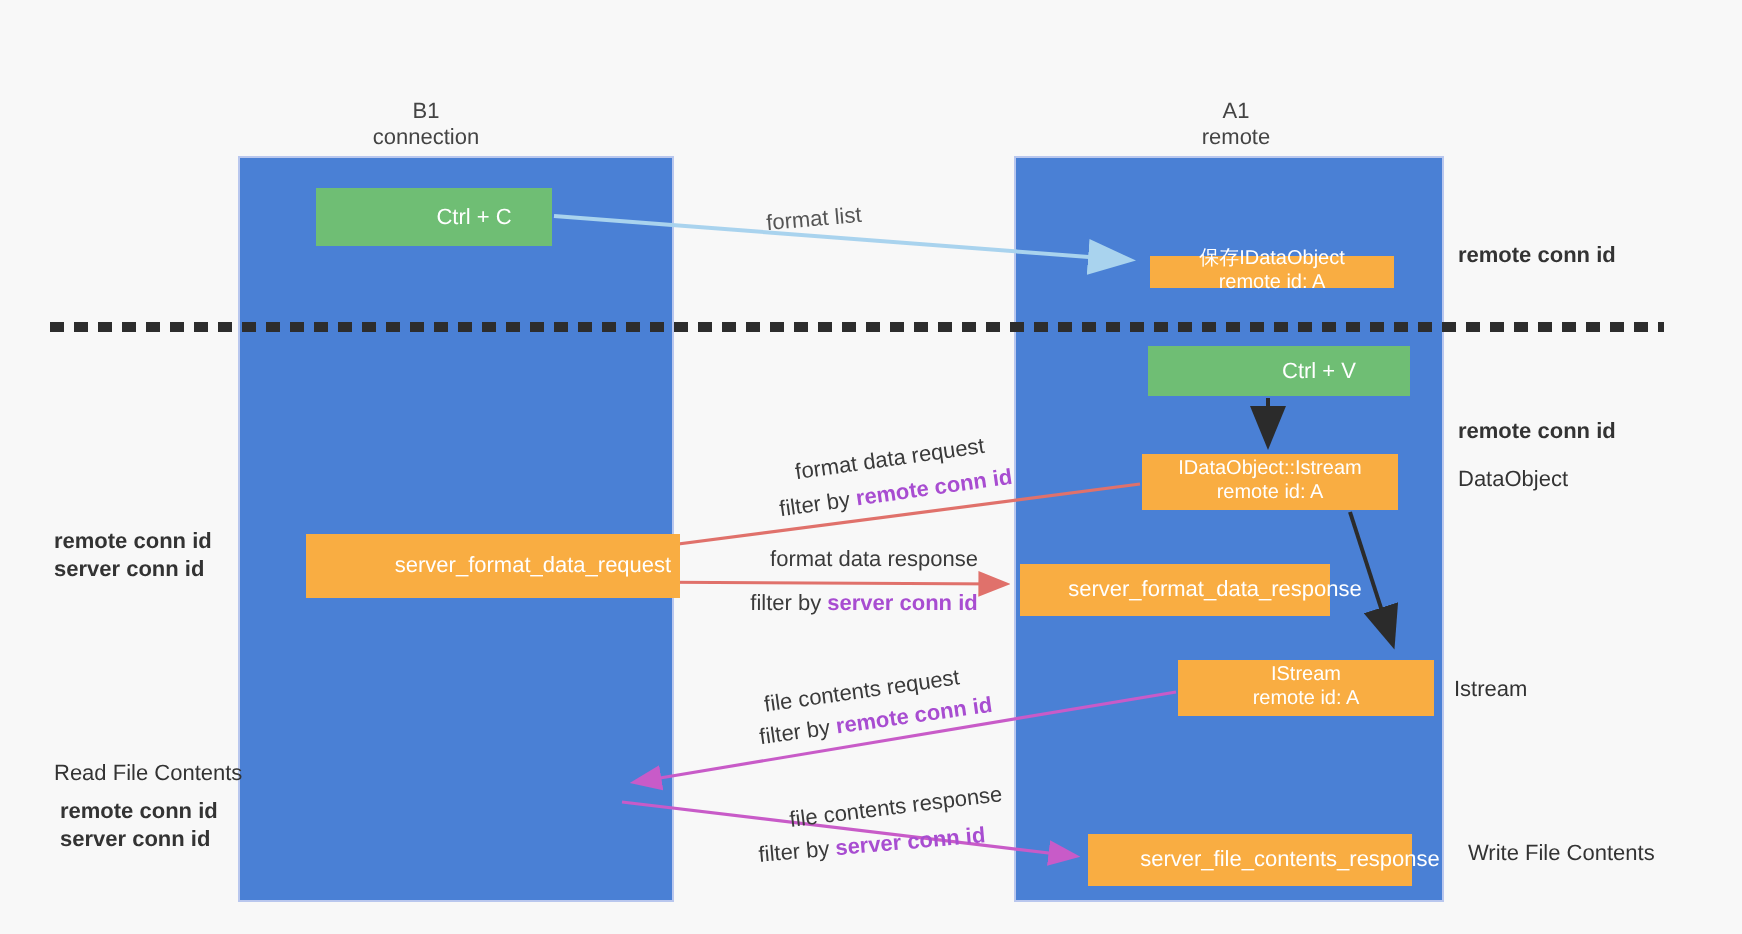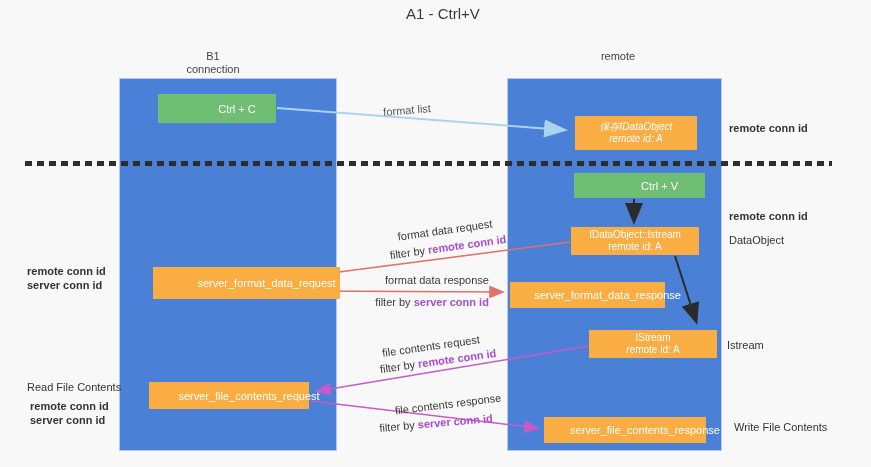--- a/index.html
+++ b/index.html
@@ -44,21 +44,21 @@
     display:flex;flex-direction:column;align-items:center;justify-content:center;
     color:#fff;text-align:center;
   }
   .node.green{background:#6fbe74;font-size:11px;}
   .node.orange{background:#f9ad42;font-size:11px;}
   .node .l2{font-size:10px;line-height:12px;}
   .node .l1{font-size:10px;line-height:12px;}
   .node.single{font-size:11px;padding-left:40px;}
 
   #n-ctrlc{left:158px;top:94px;width:118px;height:29px;}
-  #n-saveobj{left:575px;top:116px;width:122px;height:34px;font-style:italic;}
+  #n-saveobj{left:575px;top:128px;width:122px;height:16px;}
   #n-ctrlv{left:574px;top:173px;width:131px;height:25px;}
   #n-getdata{left:571px;top:227px;width:128px;height:28px;}
   #n-freq{left:153px;top:267px;width:187px;height:32px;}
   #n-fresp{left:510px;top:282px;width:155px;height:26px;}
   #n-istream{left:589px;top:330px;width:128px;height:28px;}
   #n-fcreq{left:149px;top:382px;width:160px;height:27px;}
   #n-fcresp{left:544px;top:417px;width:162px;height:26px;}
 
   .mid-label{
     position:absolute;z-index:5;white-space:nowrap;
@@ -71,28 +71,28 @@
   .side-label{
     position:absolute;z-index:5;white-space:nowrap;font-size:11px;color:#333;
   }
 </style>
 </head>
 <body>
 
 <div class="canvas">
 
   <div class="title">
-    <div>A1 - Ctrl+V</div>
   </div>
 
   <div class="lane-header" id="hdr-left">
     <div>B1</div>
     <div>connection</div>
   </div>
   <div class="lane-header" id="hdr-right">
+    <div>A1</div>
     <div>remote</div>
   </div>
 
   <div class="lane" id="lane-left"></div>
   <div class="lane" id="lane-right"></div>
 
   <div class="dashline"></div>
 
   <svg class="arrows" width="871" height="467">
     <defs>
@@ -142,23 +142,20 @@
 
   <div class="node orange single" id="n-fresp">
     <div>server_format_data_response</div>
   </div>
 
   <div class="node orange" id="n-istream">
     <div class="l1">IStream</div>
     <div class="l2">remote id: A</div>
   </div>
 
-  <div class="node orange single" id="n-fcreq">
-    <div>server_file_contents_request</div>
-  </div>
 
   <div class="node orange single" id="n-fcresp">
     <div>server_file_contents_response</div>
   </div>
 
   <div class="mid-label gray" style="left:407px;top:110px;transform:translate(-50%,-50%) rotate(-5deg);">format list</div>
 
   <div class="mid-label" style="left:445px;top:230px;transform:translate(-50%,-50%) rotate(-8deg);">format data request</div>
   <div class="mid-label" style="left:448px;top:247px;transform:translate(-50%,-50%) rotate(-8deg);"><span>filter by </span><span class="purple">remote conn id</span></div>
 

